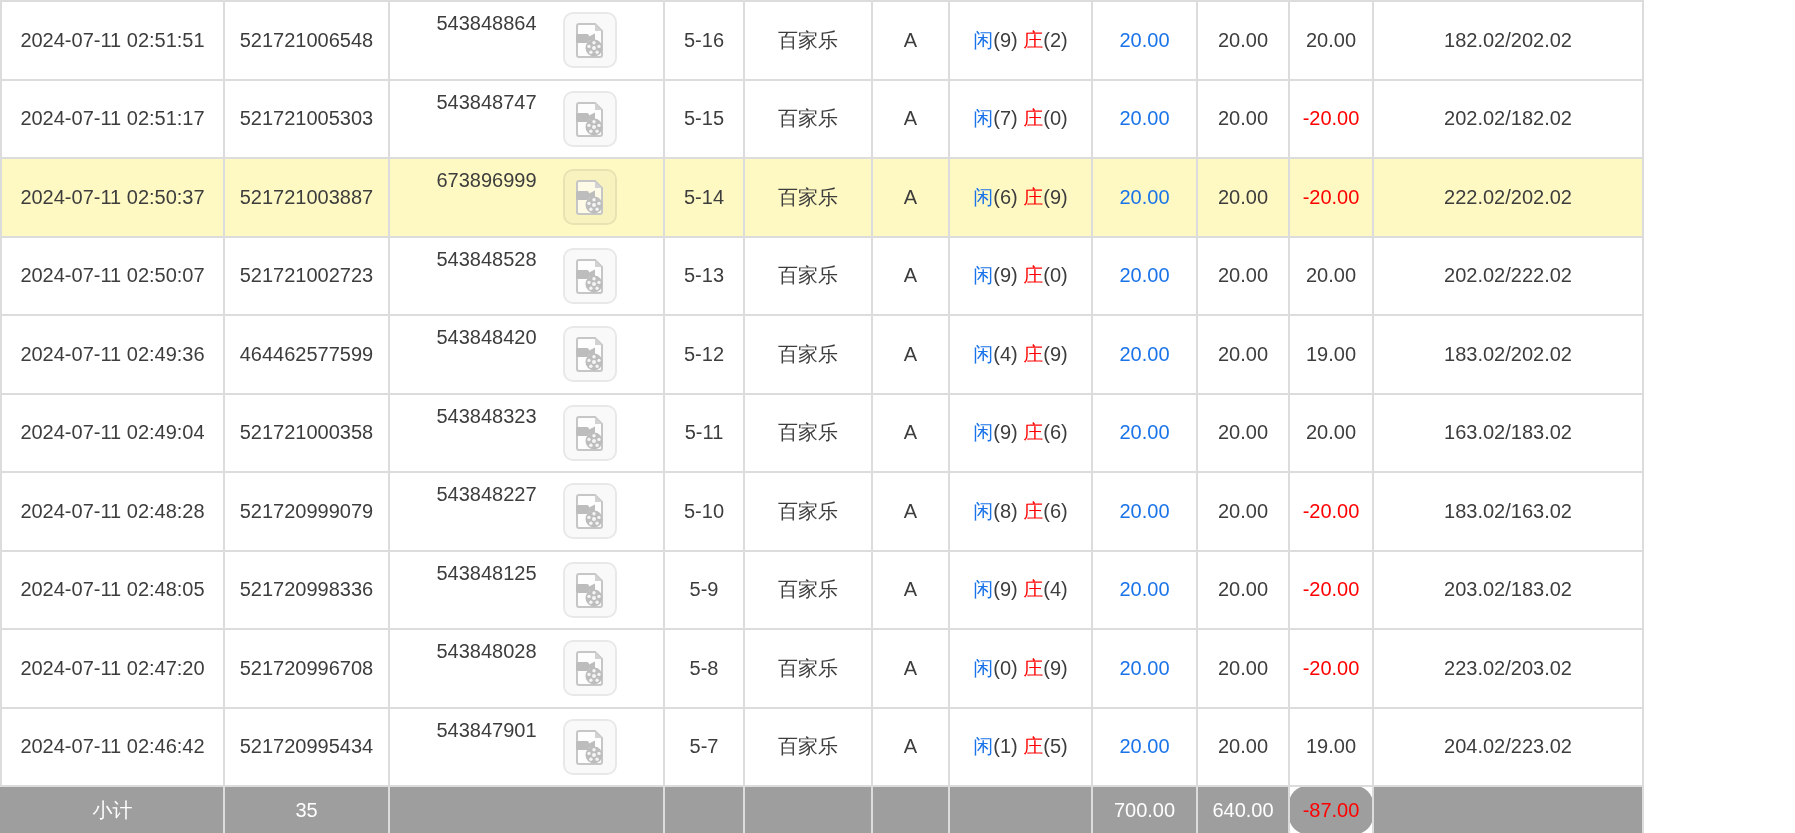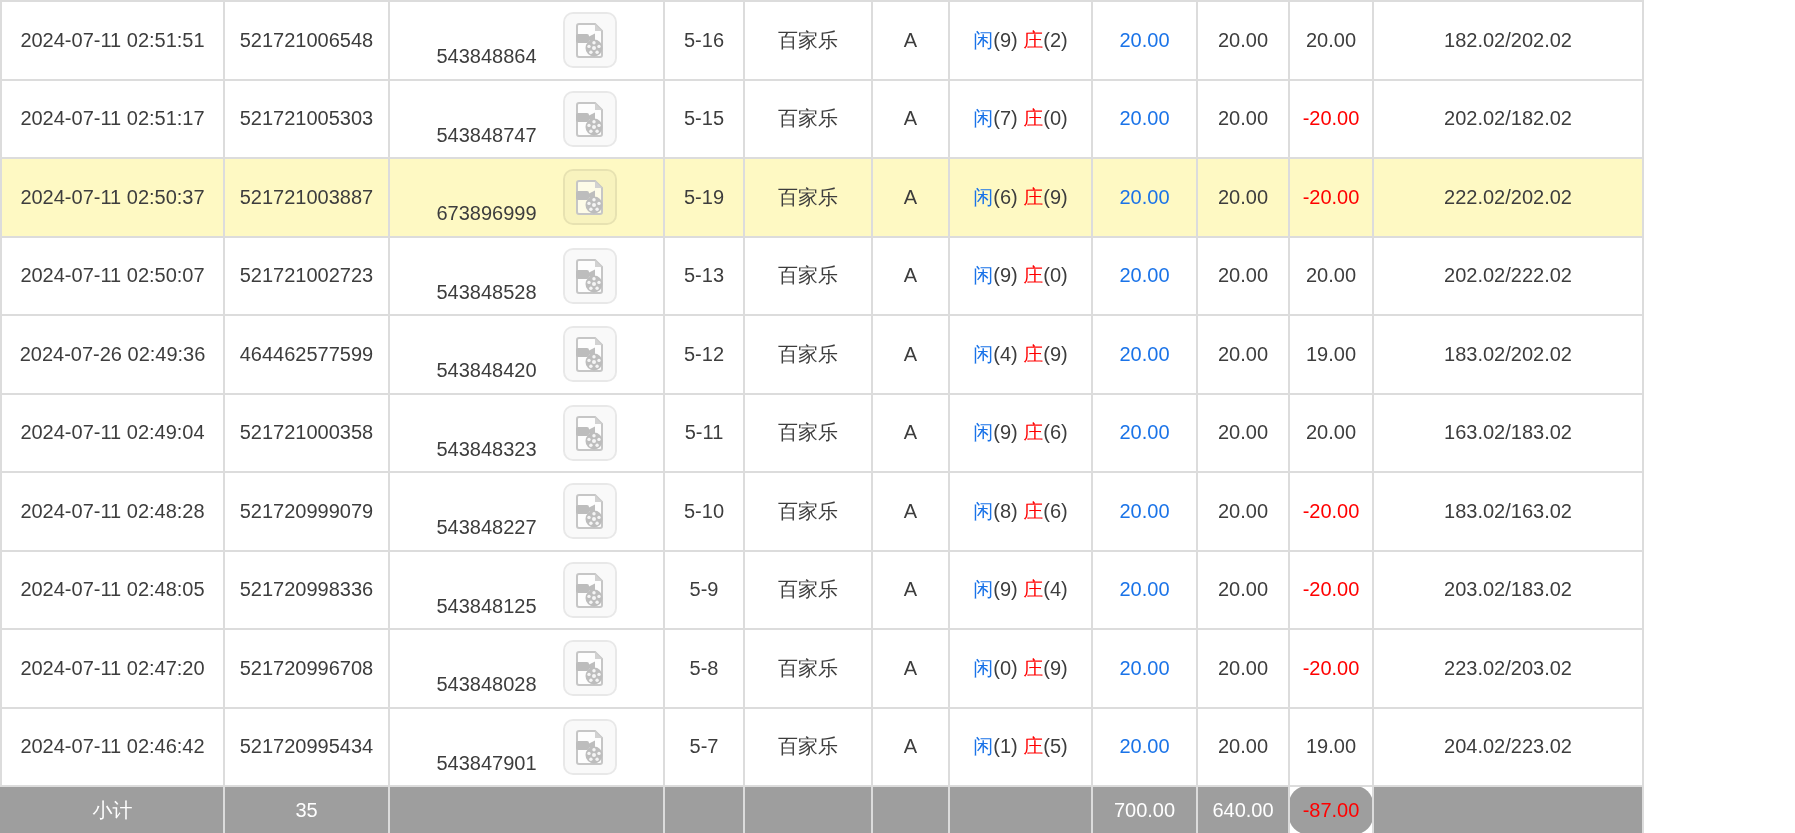--- a/index.html
+++ b/index.html
@@ -25,21 +25,21 @@
     border: 2px solid #dcdcdc;
     text-align: center;
     vertical-align: middle;
     overflow: hidden;
     white-space: nowrap;
   }
   tbody tr { height: 78.5px; background: #ffffff; padding-left: 20px; }
   tbody tr.hl { background: #fef9c3; }
   .cell-round-inner {
     display: flex;
-    align-items: flex-end;
+    align-items: flex-start;
     justify-content: center;
     gap: 26px;
   }
   .blue { color: #1a73e8; }
   .red, .neg { color: #ff0000; }
   .video-btn {
     display: inline-flex;
     align-items: center;
     justify-content: center;
     width: 54px;
@@ -172,21 +172,21 @@
             <circle cx="22" cy="27" r="2" fill="#f5f5f5"></circle>
             <circle cx="22" cy="21.8" r="1.7" fill="#f5f5f5"></circle>
             <circle cx="27" cy="25.4" r="1.7" fill="#f5f5f5"></circle>
             <circle cx="25.1" cy="31.2" r="1.7" fill="#f5f5f5"></circle>
             <circle cx="18.9" cy="31.2" r="1.7" fill="#f5f5f5"></circle>
             <circle cx="17" cy="25.4" r="1.7" fill="#f5f5f5"></circle>
           </svg>
         </span>
       </span>
     </td>
-    <td>5-19</td>
+    <td>5-14</td>
     <td>百家乐</td>
     <td>A</td>
     <td>
       <span class="blue">闲</span><span>(6)</span>
       <span class="red">庄</span><span>(9)</span>
     </td>
     <td>
       <span class="blue">20.00</span>
     </td>
     <td>20.00</td>
@@ -224,21 +224,21 @@
       <span class="red">庄</span><span>(0)</span>
     </td>
     <td>
       <span class="blue">20.00</span>
     </td>
     <td>20.00</td>
     <td>20.00</td>
     <td>202.02/222.02</td>
   </tr>
         <tr>
-    <td>2024-07-26 02:49:36</td>
+    <td>2024-07-11 02:49:36</td>
     <td>464462577599</td>
     <td>
       <span class="cell-round-inner">
         <span>543848420</span>
         <span class="video-btn">
           <svg width="36" height="38" viewBox="0 0 36 38">
             <path d="M7 3 h16 l7 7 v24 a2 2 0 0 1 -2 2 h-21 a2 2 0 0 1 -2 -2 v-29 a2 2 0 0 1 2 -2 z" fill="rgba(255,255,255,0.65)" stroke="#c6c6c6" stroke-width="2"></path>
             <path d="M23 3 l7 7 h-7 z" fill="#d2d2d2"></path>
             <rect x="4" y="13" width="13" height="9" rx="2" fill="#bdbdbd"></rect>
             <path d="M17 15.5 l6 -3 v10 l-6 -3 z" fill="#bdbdbd"></path>

